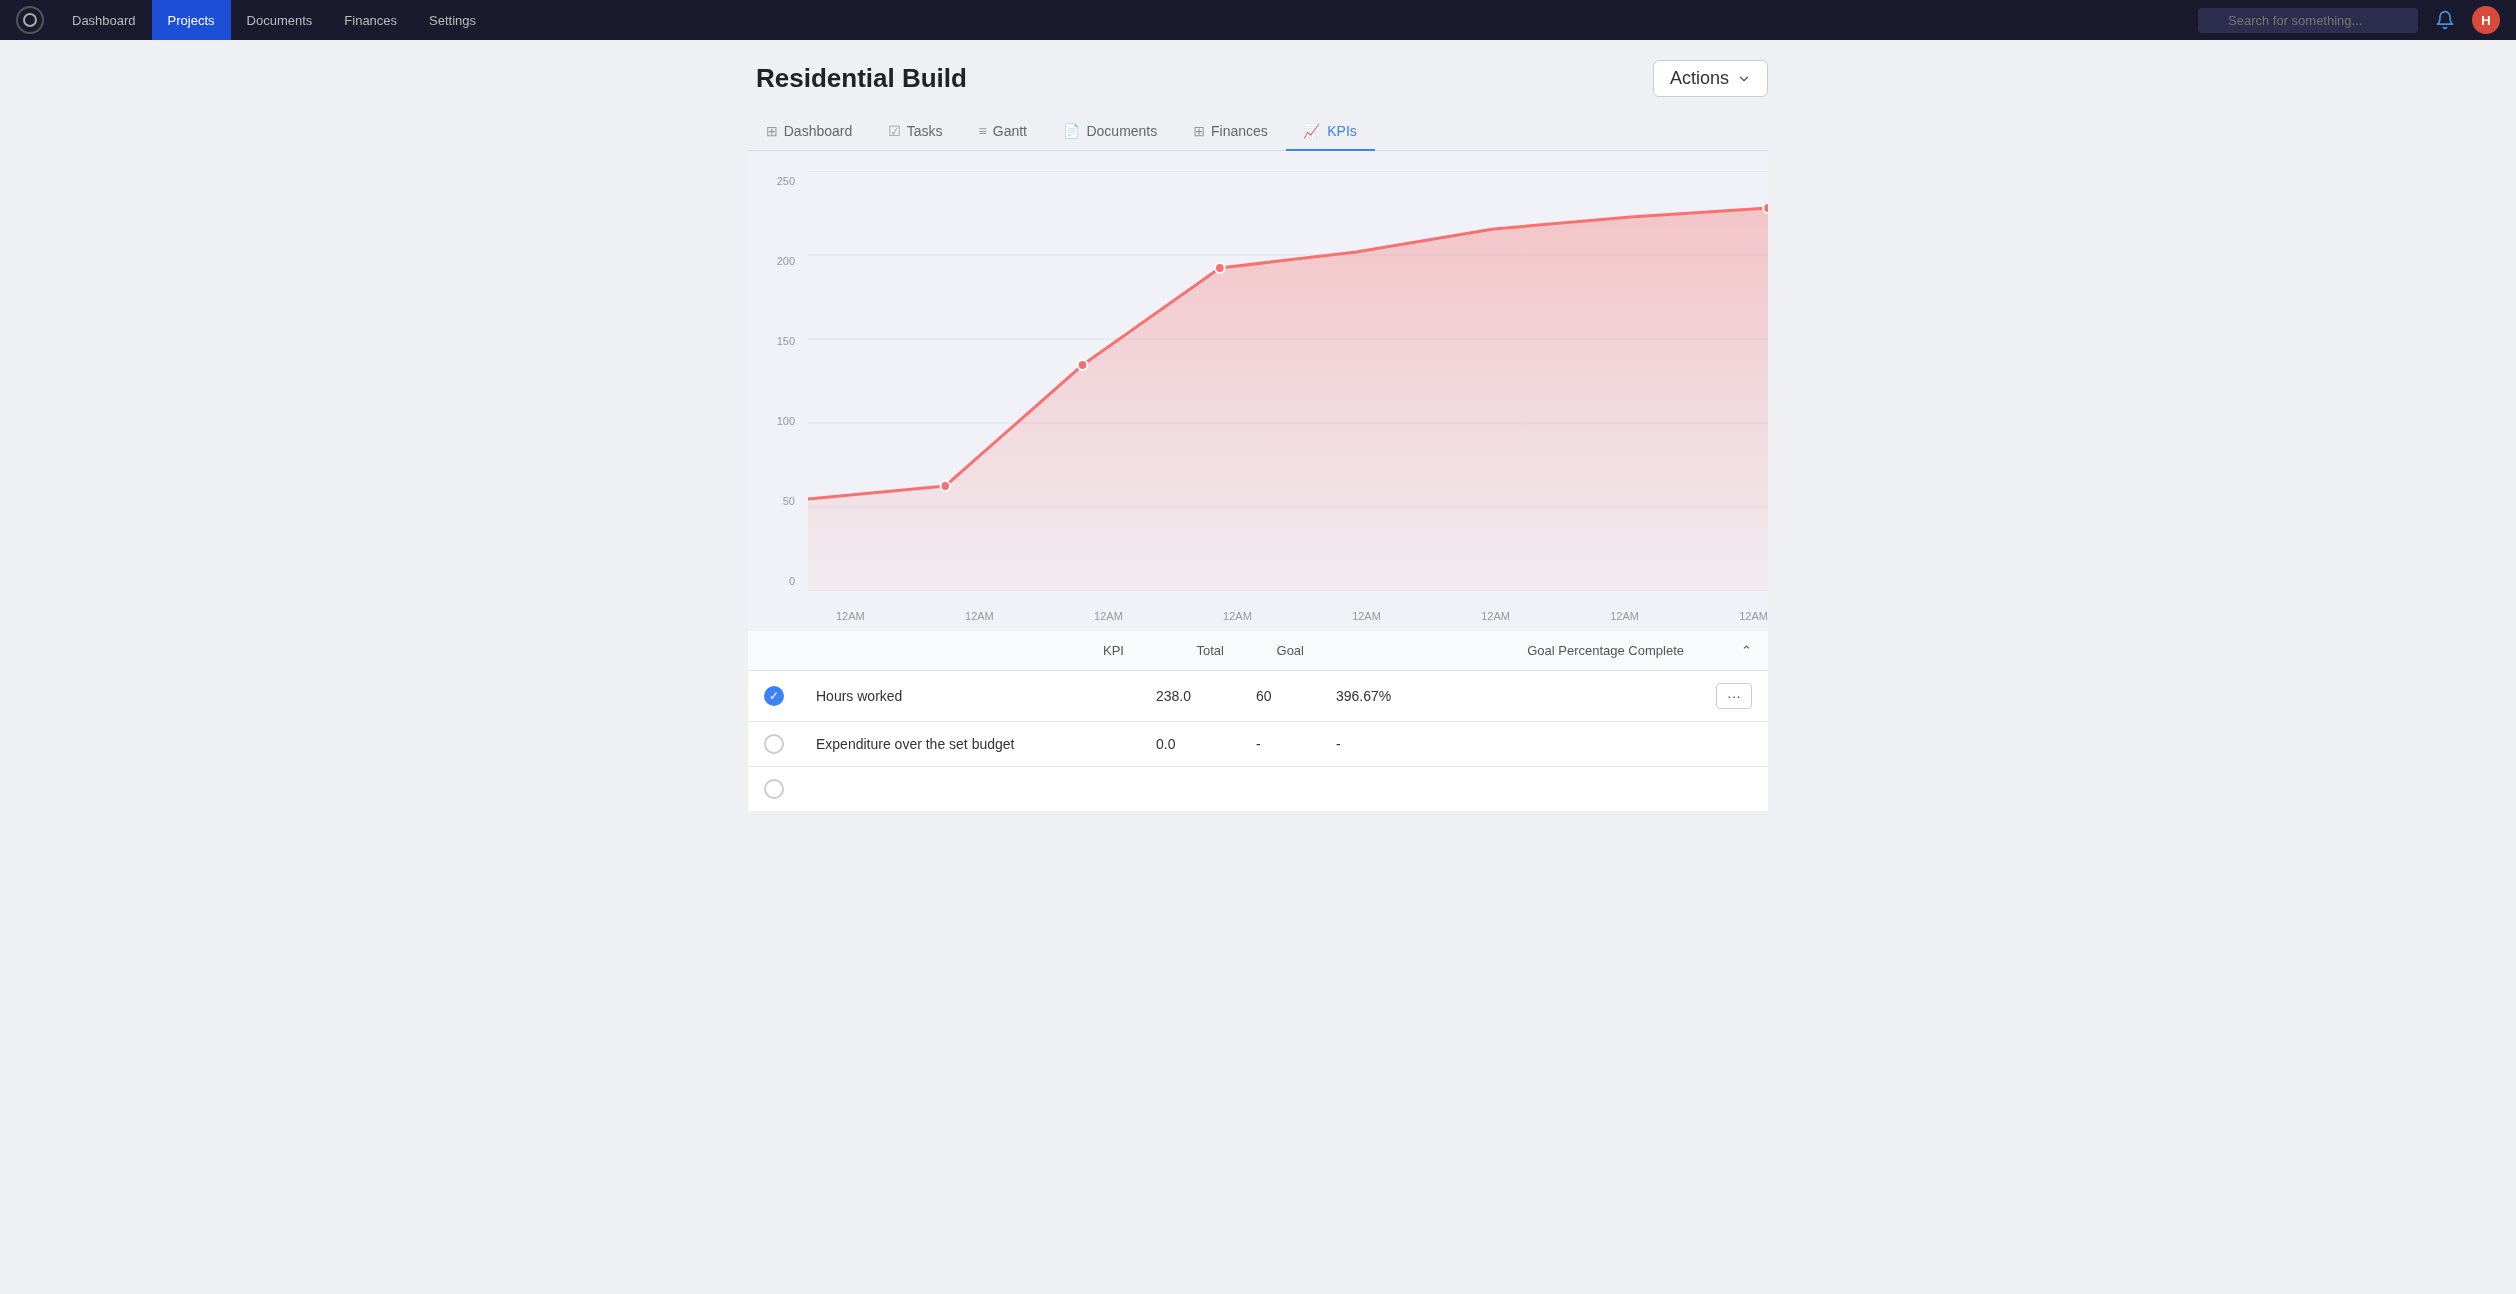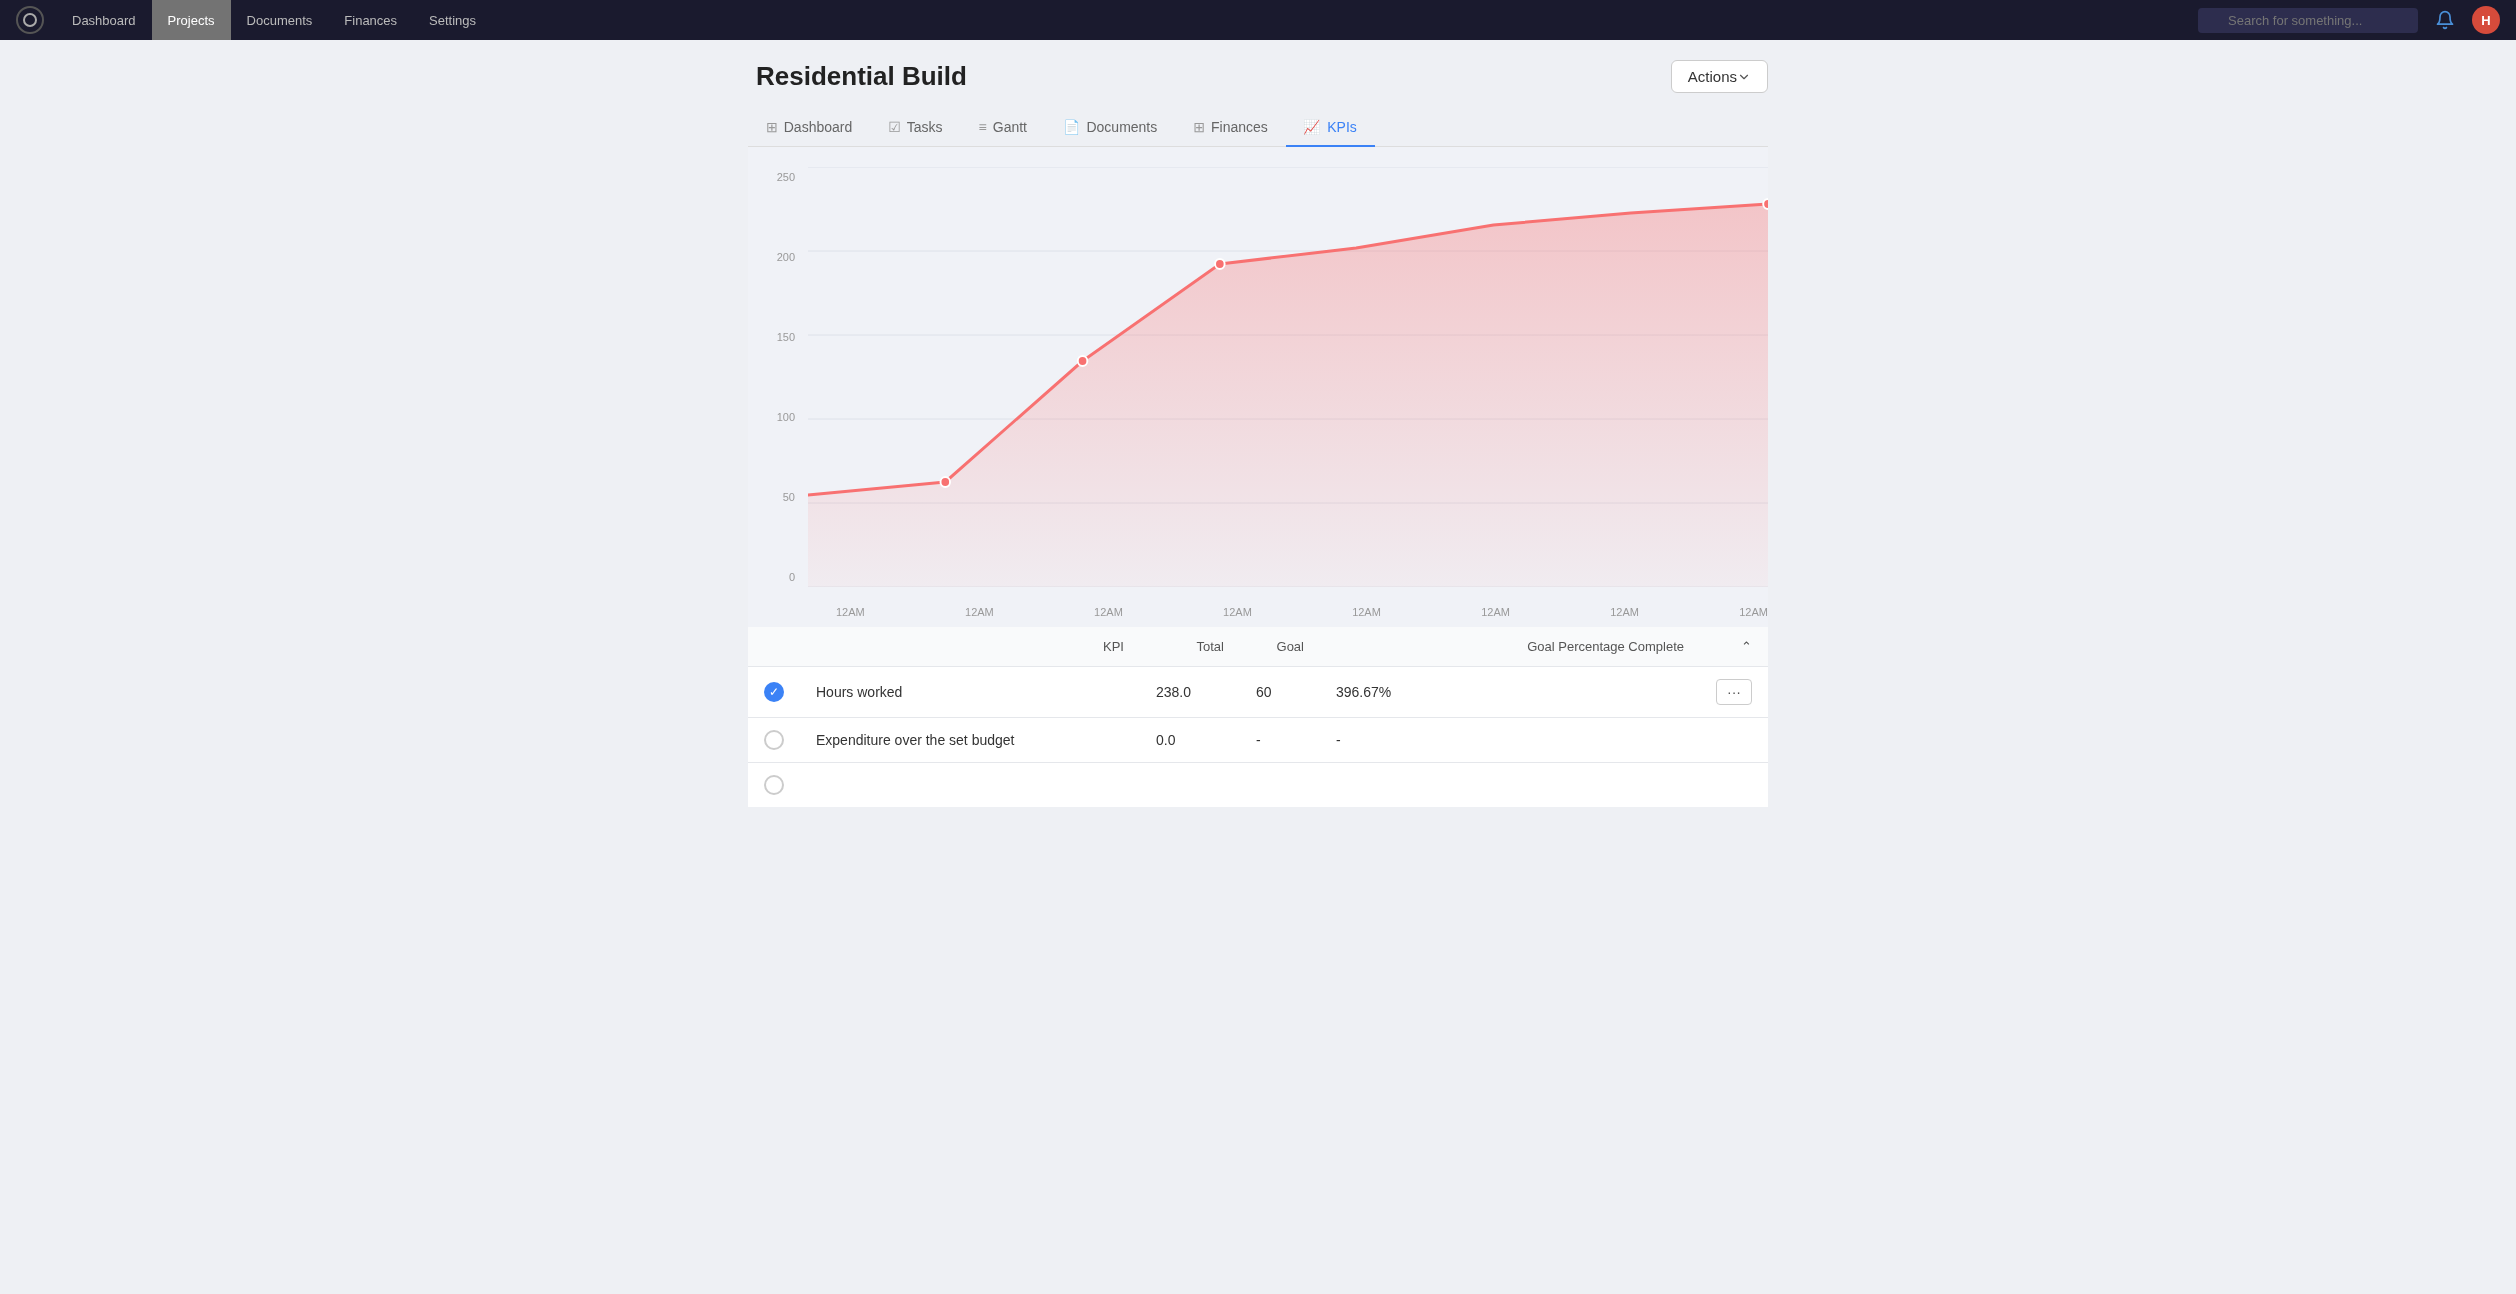--- a/index.html
+++ b/index.html
@@ -39,21 +39,21 @@
       color: #bbb;
       font-size: 13px;
       padding: 0 16px;
       height: 100%;
       display: flex; align-items: center;
       cursor: pointer;
       text-decoration: none;
       white-space: nowrap;
     }
     .nav-link.active {
-      background: #737373;
+      background: #1d4ed8;
       color: #fff;
     }
     .nav-right {
       display: flex;
       align-items: center;
       gap: 17px;
       margin-left: auto;
     }
     .search-bar {
       background: #2d2d4e;
@@ -110,25 +110,26 @@
       margin-left: 8px;
     }
     .page-title {
       font-size: 26px;
       font-weight: 600;
       color: #222;
     }
     .actions-btn {
       display: flex;
       align-items: center;
+      gap: 8px;
       border: 1px solid #ccc;
       background: #fff;
       border-radius: 6px;
       padding: 7px 16px;
-      font-size: 15px;
+      font-size: 18px;
       color: #333;
       cursor: pointer;
     }
     .actions-btn svg { color: #555; }
 
     
     .subtabs {
       display: flex;
       gap: 0;
       border-bottom: 1px solid #ddd;

